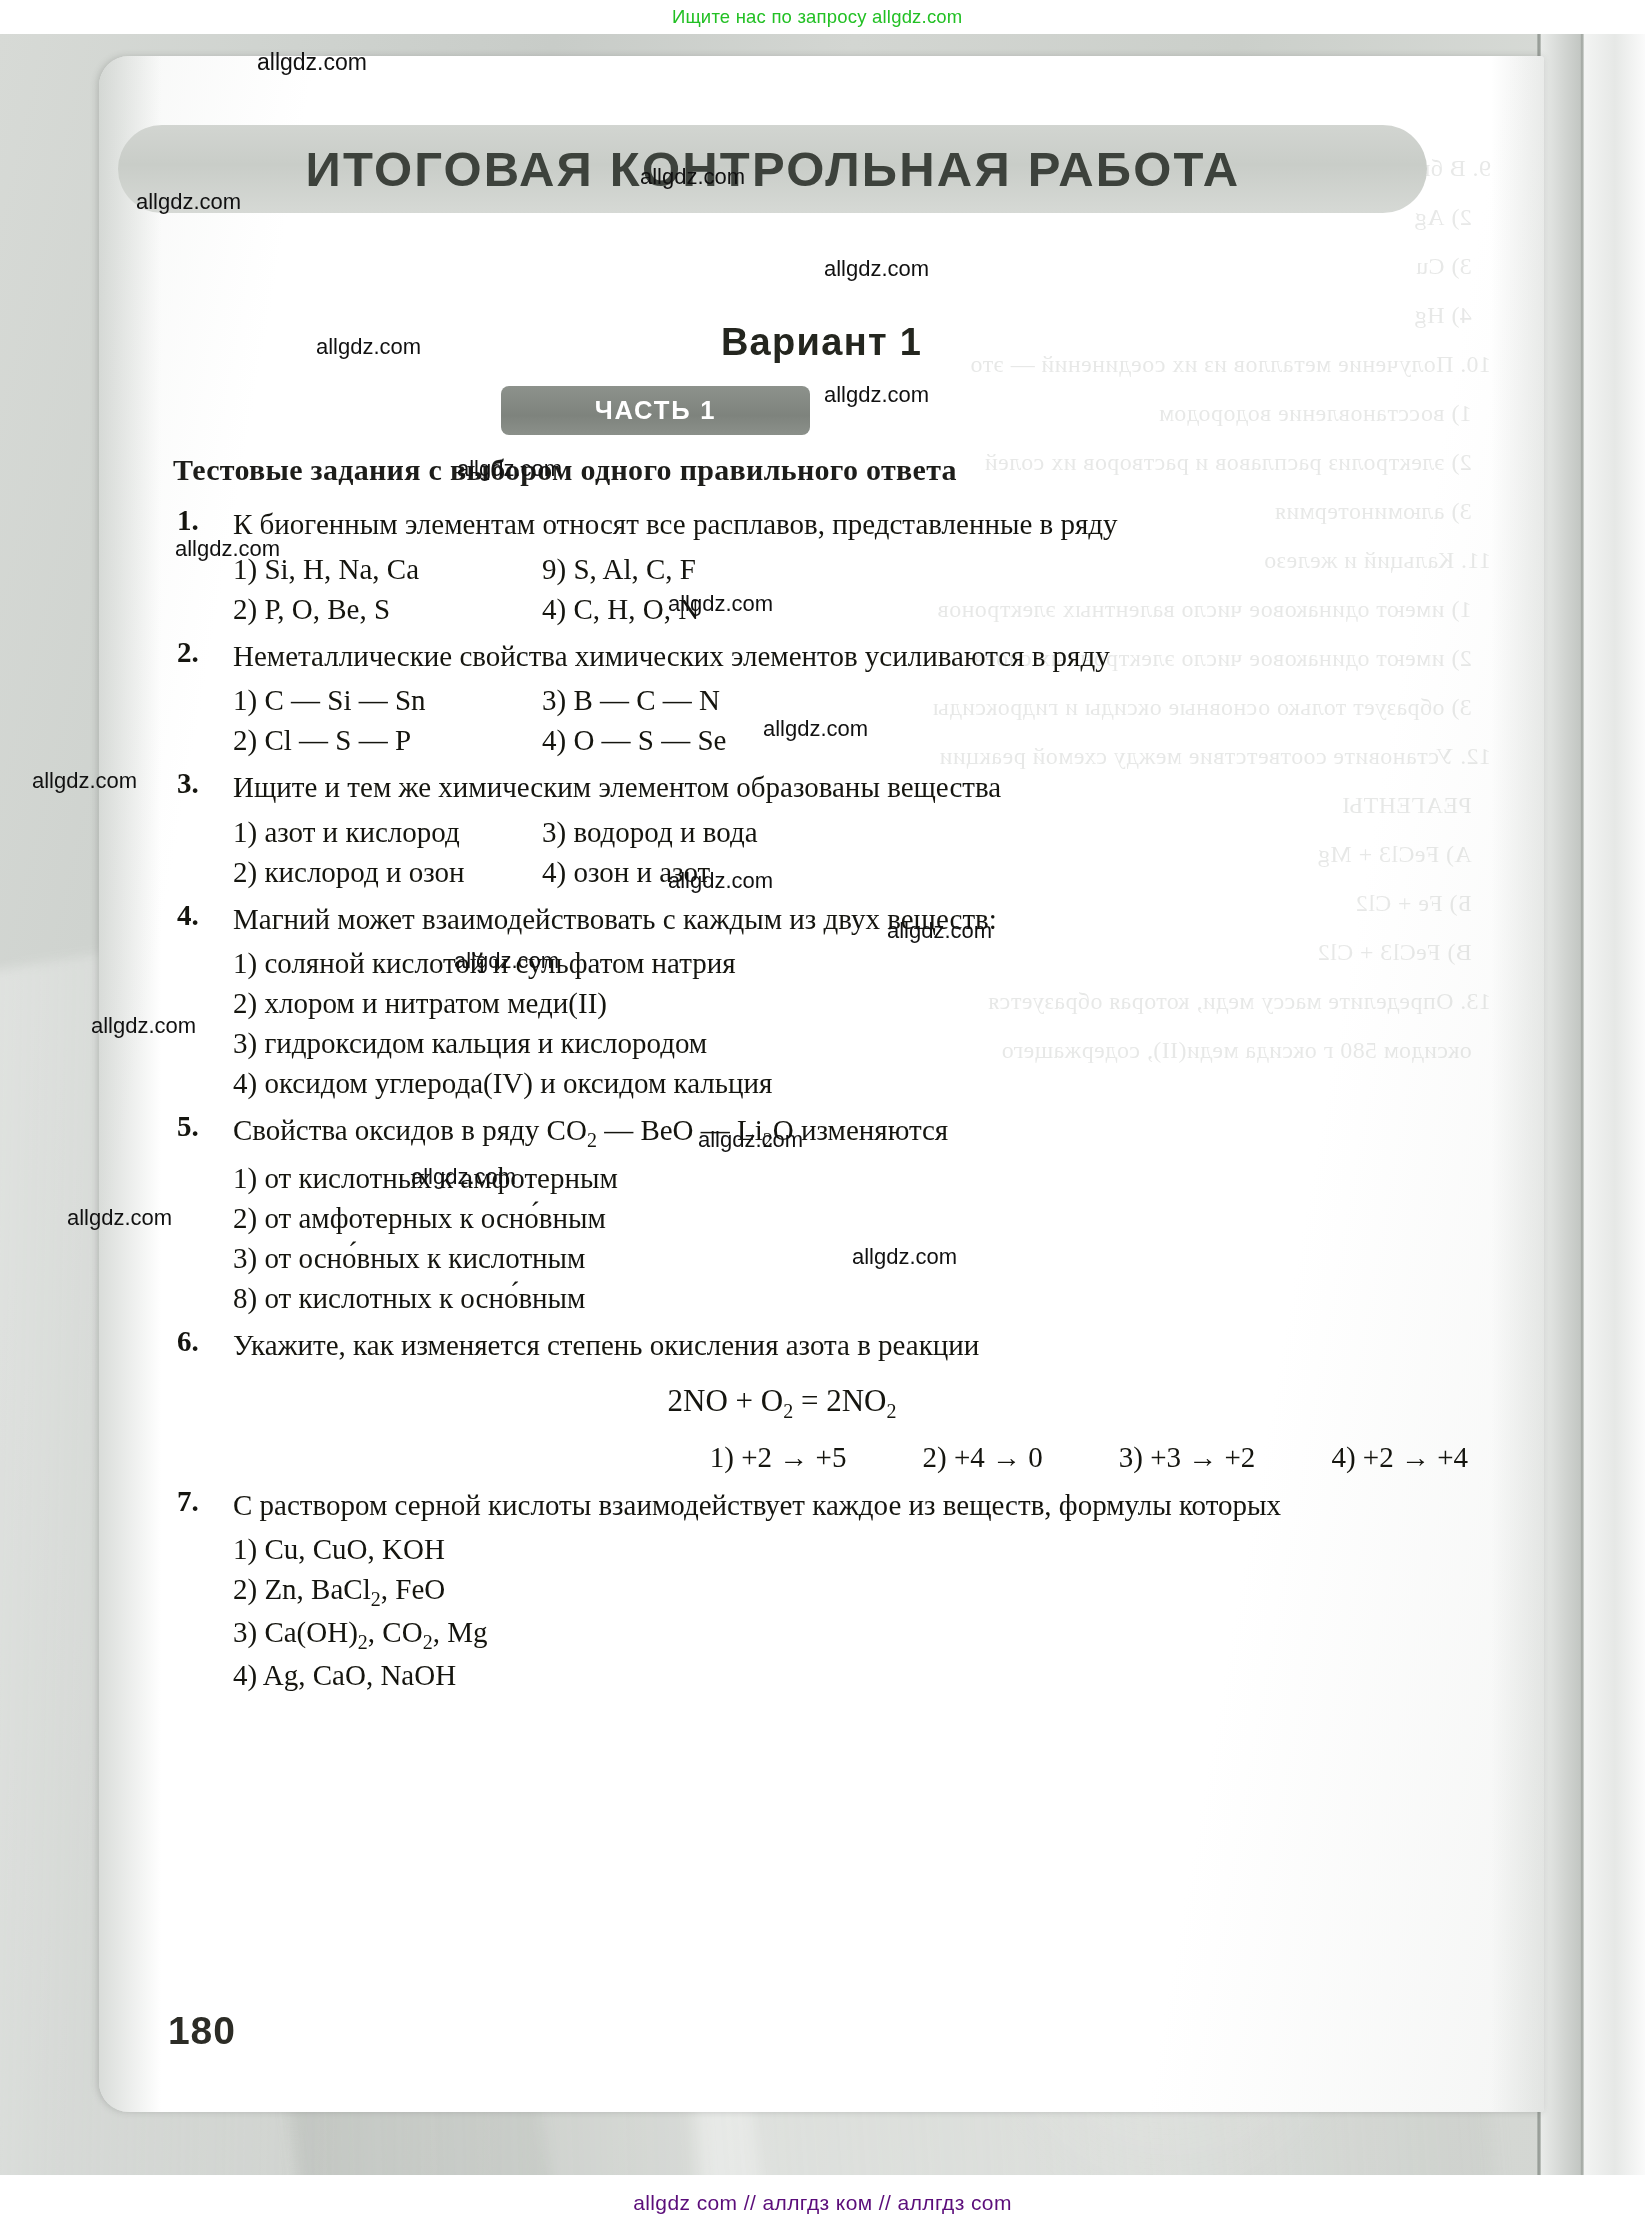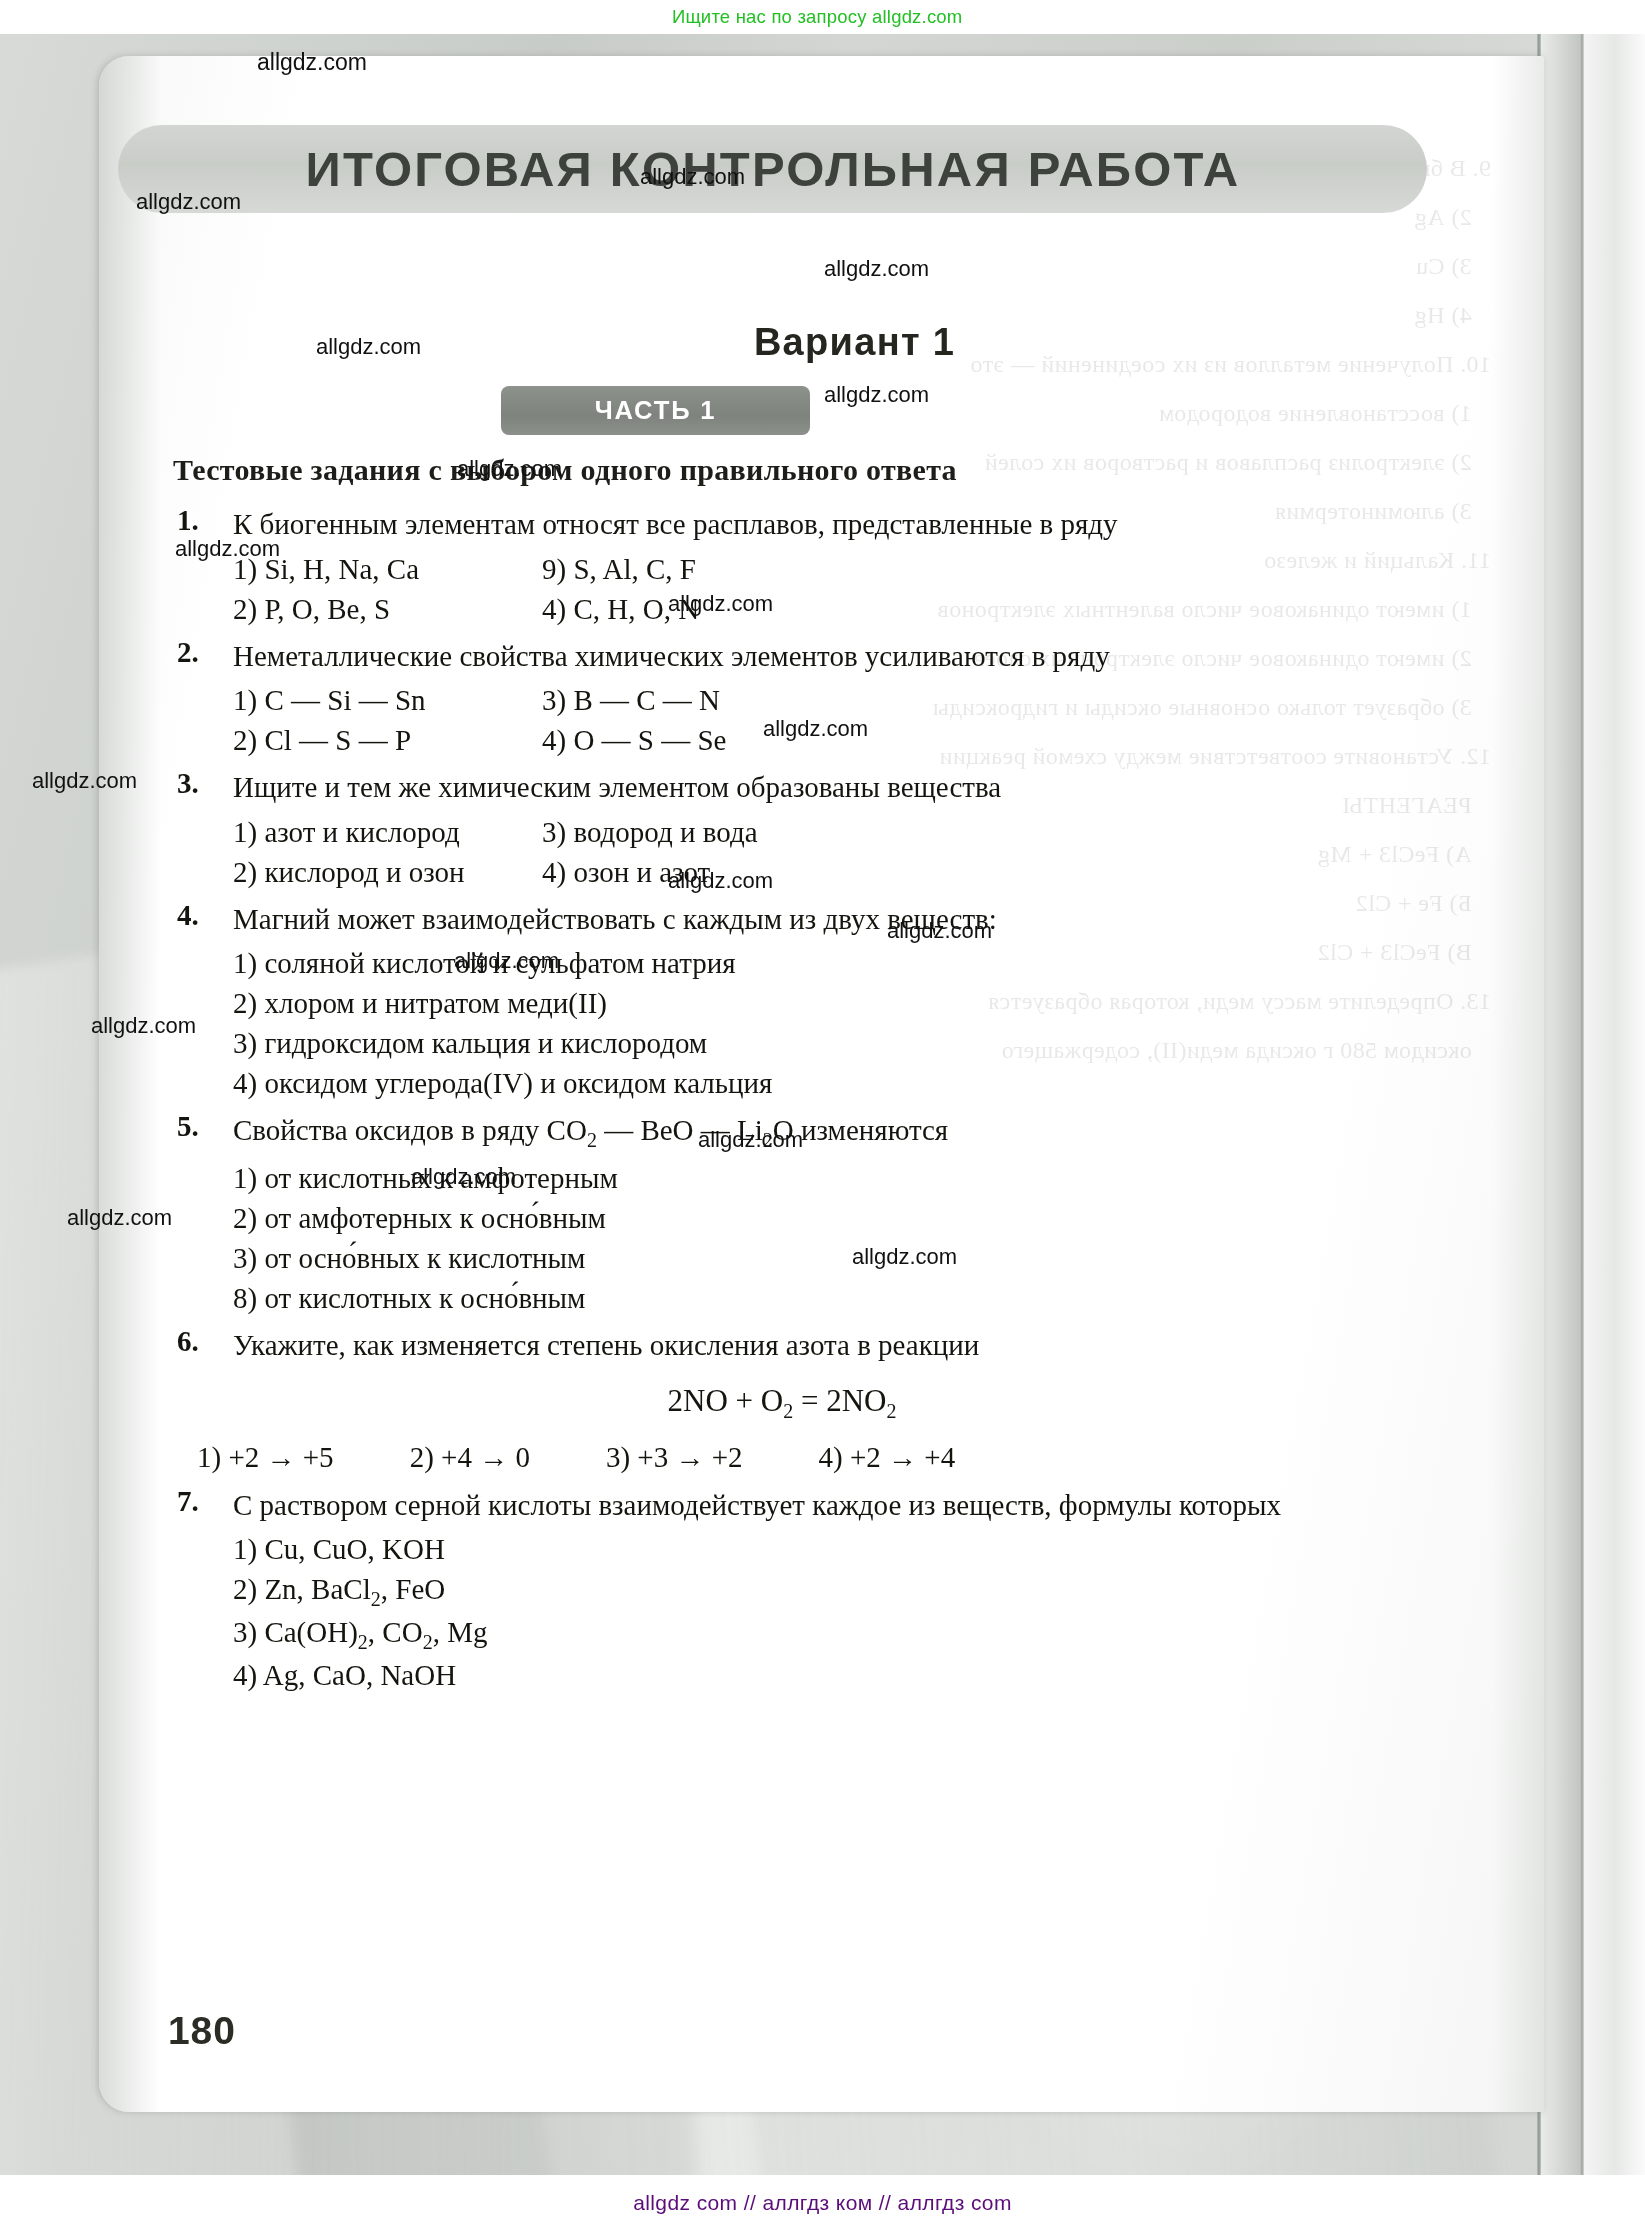--- a/index.html
+++ b/index.html
@@ -96,21 +96,21 @@
     border-radius:44px;
     display:flex;align-items:center;justify-content:center;
   }
   .title-banner h1{
     margin:0;font-family:"Liberation Sans",sans-serif;font-weight:bold;
     font-size:49px;letter-spacing:2.2px;color:#3d423c;white-space:nowrap;
   }
   .variant{
     position:absolute;left:0;top:265px;width:1445px;text-align:center;
     font-family:"Liberation Sans",sans-serif;font-weight:bold;
-    font-size:38px;color:#24261f;letter-spacing:1.3px;padding-left:33px;
+    font-size:38px;color:#24261f;letter-spacing:1.3px;
   }
   .part-banner{
     position:absolute;left:402px;top:330px;width:309px;height:49px;
     background:linear-gradient(180deg,#8d928c,#7e837d 60%,#8b908a);
     border-radius:8px;
     display:flex;align-items:center;justify-content:center;
   }
   .part-banner span{
     font-family:"Liberation Sans",sans-serif;font-weight:bold;
     font-size:25.6px;color:#ffffff;letter-spacing:1.8px;
@@ -285,21 +285,21 @@
               <div class="col">1) от кислотных к амфотерным</div>
               <div class="col">2) от амфотерных к осно́вным</div>
               <div class="col">3) от осно́вных к кислотным</div>
               <div class="col">8) от кислотных к осно́вным</div>
             </div>
           </div>
           <div class="q">
             <div class="num">6.</div>
             <div class="stem nojust">Укажите, как изменяется степень окисления азота в реакции</div>
             <div class="eq">2NO + O<sub>2</sub> = 2NO<sub>2</sub></div>
-            <div class="opts4" style="margin-left: 98px;">
+            <div class="opts4" style="margin-left: 64px; justify-content: flex-end;">
               <div>1) +2 → +5</div>
               <div>2) +4 → 0</div>
               <div>3) +3 → +2</div>
               <div>4) +2 → +4</div>
             </div>
           </div>
           <div class="q">
             <div class="num">7.</div>
             <div class="stem">С раствором серной кислоты взаимодействует каждое из ве­ществ, формулы которых</div>
             <div class="opts">

